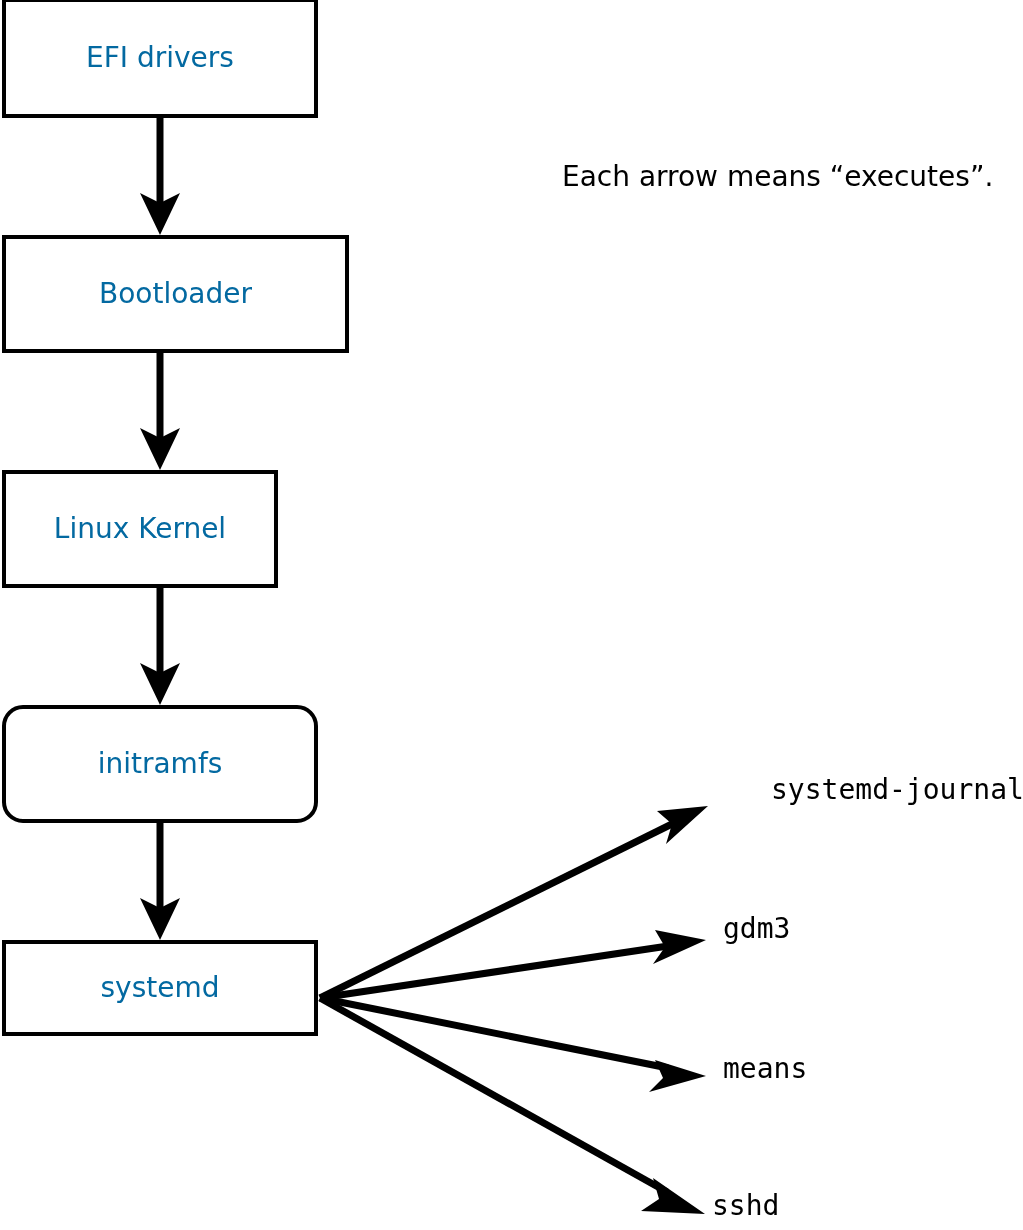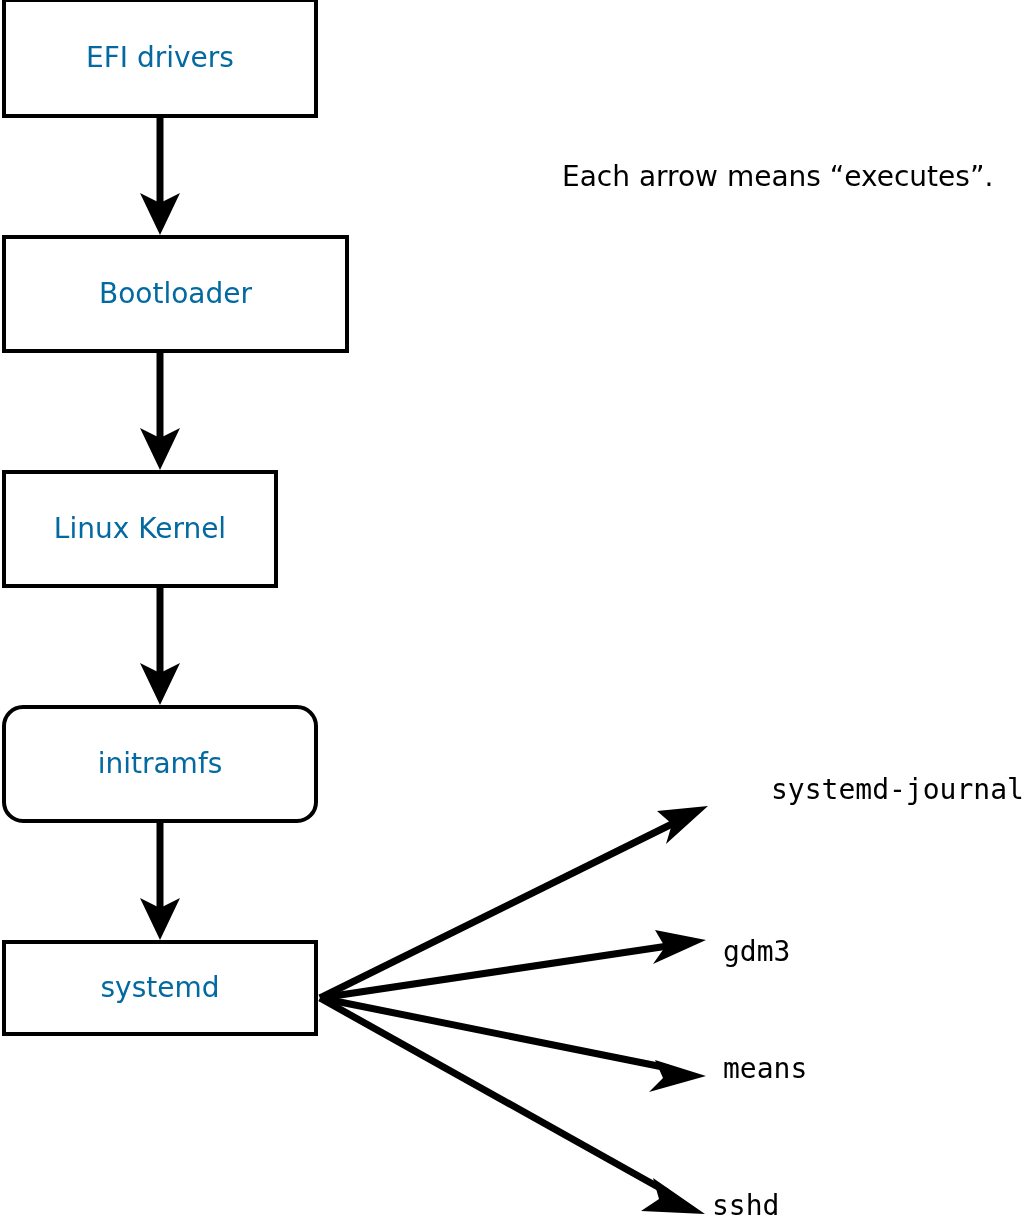--- a/index.html
+++ b/index.html
@@ -62,21 +62,21 @@
   
   .process-label {
     position: absolute;
     font-family: "DejaVu Sans Mono", "Liberation Mono", monospace;
     font-size: 28px;
     line-height: 1;
     color: #000000;
     white-space: nowrap;
   }
   #label-systemd-journal { left: 723px; top: 776px; margin-left: 48px; }
-  #label-gdm3            { left: 723px; top: 938px; text-align: right; }
+  #label-gdm3            { left: 723px; top: 915px; text-align: right; }
   #label-getty           { left: 723px; top: 1055px; }
   #label-sshd            { left: 712px; top: 1192px; }
 
   
   #annotation-note {
     position: absolute;
     left: 562px;
     top: 163px;
     font-family: "DejaVu Sans", "Liberation Sans", sans-serif;
     font-size: 28px;

